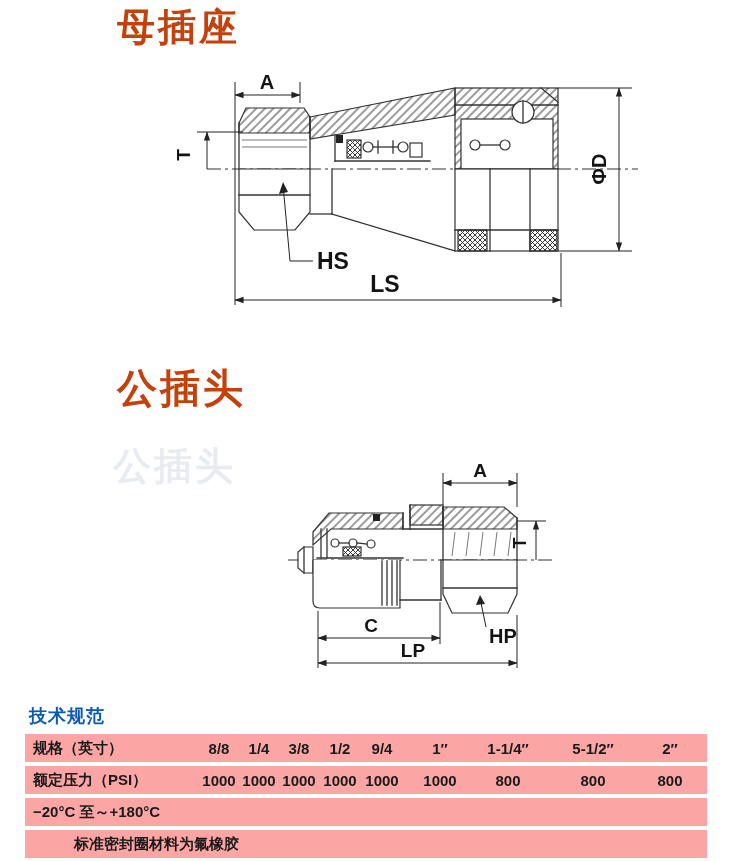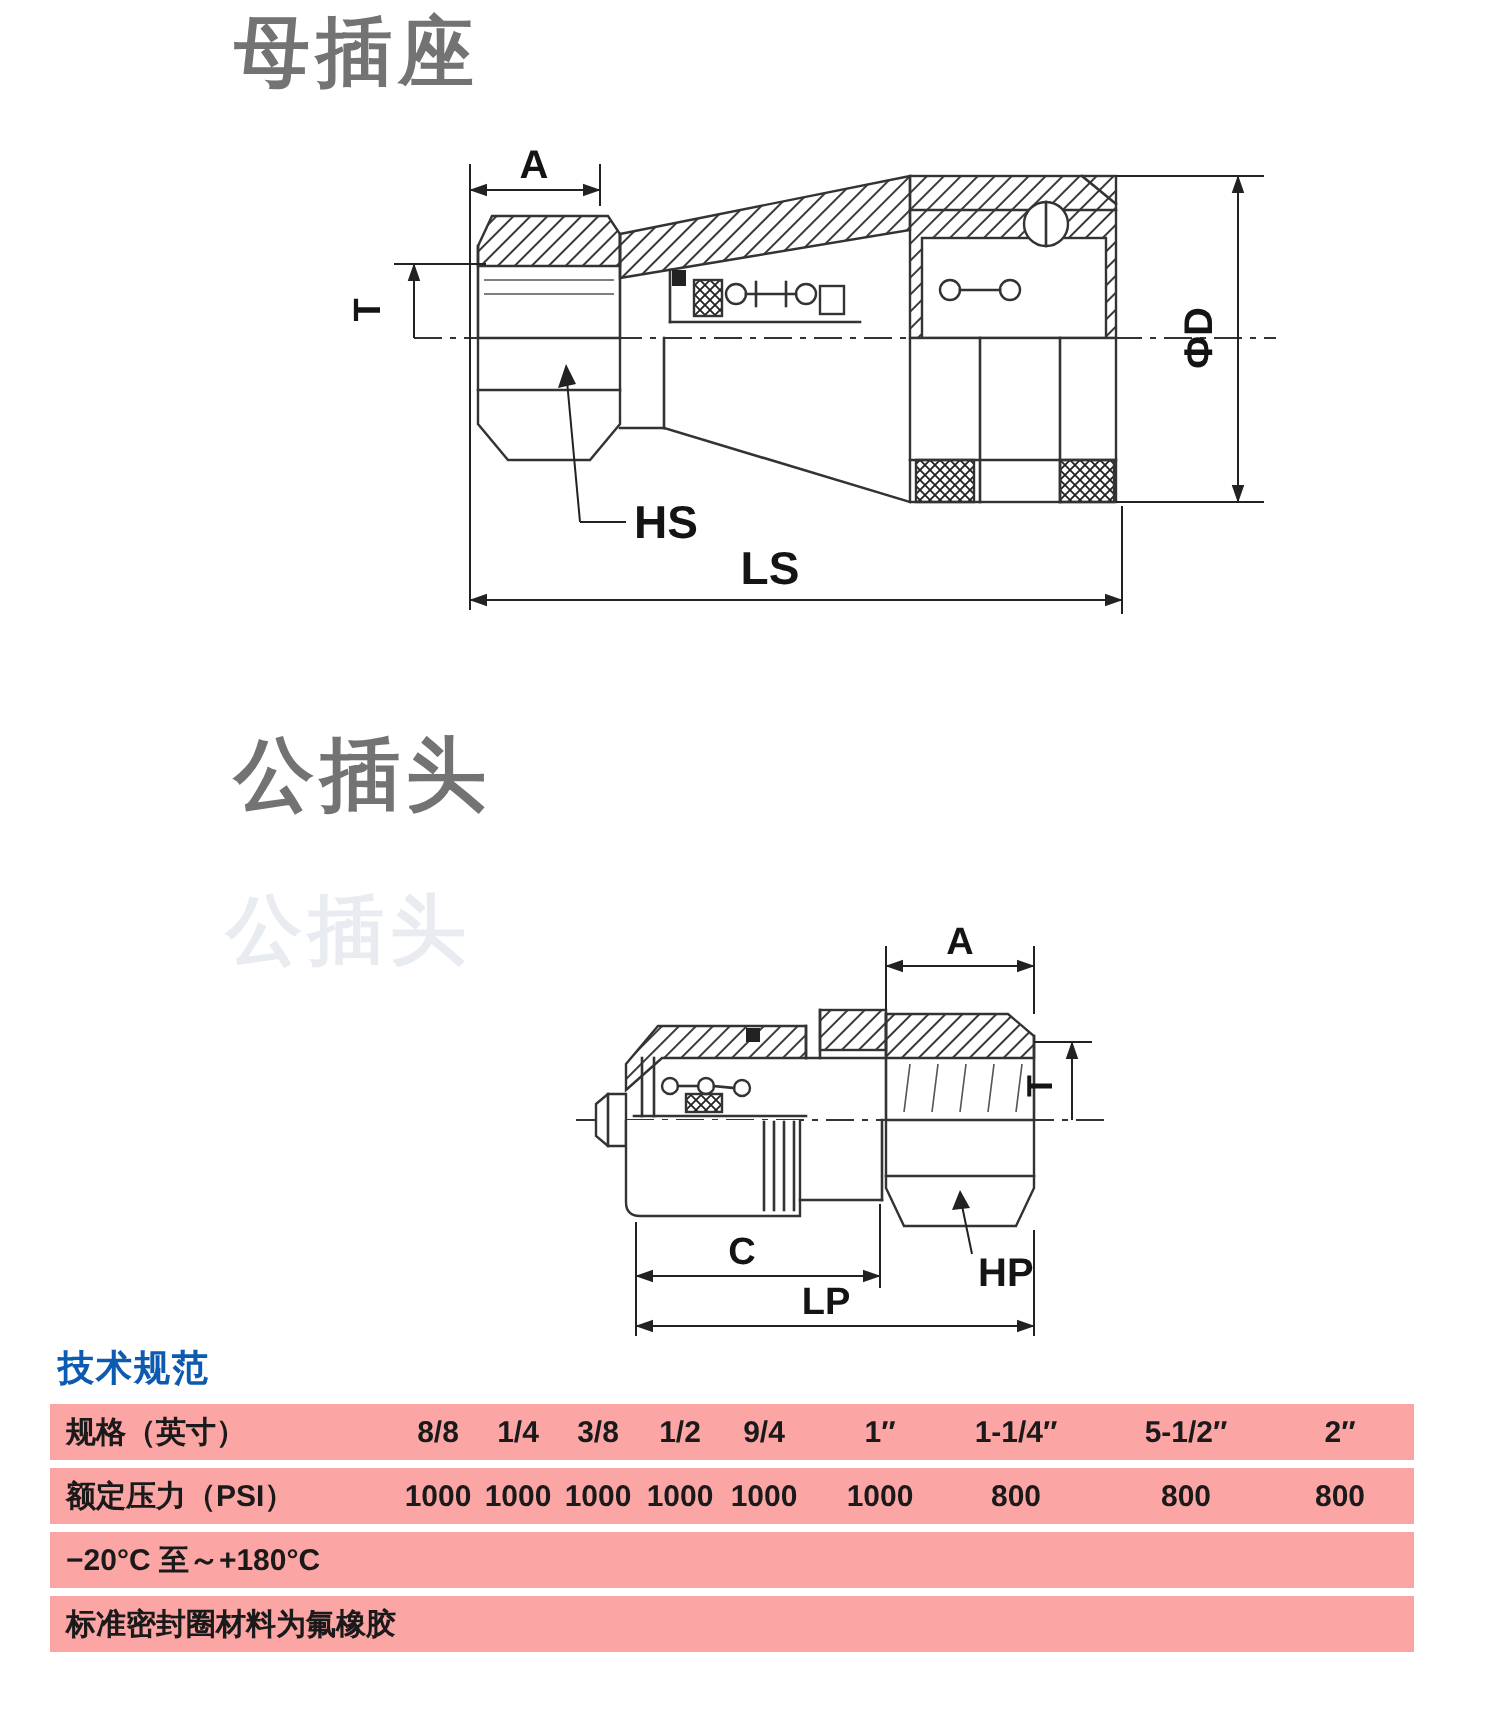--- a/index.html
+++ b/index.html
@@ -4,47 +4,47 @@
 <style>
   html,body{margin:0;padding:0;background:#e8e8e8;}
   .page{
     position:relative;width:750px;height:861px;margin:0 auto;
     background:#ffffff;overflow:hidden;
     font-family:"Liberation Sans","DejaVu Sans",sans-serif;
     color:#1a1a1a;
   }
   .sec-title{
     position:absolute;margin:0;font-weight:bold;letter-spacing:3px;
-    color:#737373;font-size:38px;line-height:1;
+    color:#c2410c;font-size:38px;line-height:1;
   }
   .ghost-title{
     position:absolute;font-weight:bold;font-size:38px;letter-spacing:3px;
     color:#aebdd0;opacity:.28;line-height:1;
   }
   svg{position:absolute;overflow:visible;}
   svg .ln{stroke:#333;stroke-width:1.3;fill:none;stroke-linecap:square;}
   svg .thin{stroke:#555;stroke-width:.8;fill:none;}
   svg .cl{stroke:#333;stroke-width:1;fill:none;stroke-dasharray:14 4 3 4;}
   svg .dimln{stroke:#222;stroke-width:1;fill:none;}
   svg .wh{fill:#ffffff;stroke:#333;stroke-width:1.2;}
   svg .hatchfill{stroke:#333;stroke-width:1.2;}
   svg text.dim{font-family:"Liberation Sans","DejaVu Sans",sans-serif;font-weight:bold;fill:#141414;}
   
-  .spec{position:absolute;left:25px;top:672px;width:682px;}
+  .spec{position:absolute;left:25px;top:704px;width:682px;}
   .spec-heading{
     margin:0 0 6px 4px;font-size:18px;font-weight:bold;color:#0d5bb0;letter-spacing:1px;
   }
   .spec-row{
     background:#fca5a5;margin-bottom:4px;height:28px;
     display:flex;align-items:center;
     font-size:15px;font-weight:600;padding-left:8px;box-sizing:border-box;
   }
   .spec-label{flex:0 0 auto;width:166px;}
   .spec-label.wide{width:300px;}
-  .spec-label.full{width:auto;}
+  .spec-label.full{width:auto;margin-left:41px;}
   .spec-val{flex:0 0 auto;text-align:center;}
   .c1{width:40px}.c2{width:40px}.c3{width:40px}.c4{width:42px}.c5{width:42px}
   .c6{width:74px}.c7{width:62px}.c8{width:108px}.c9{width:46px}
 </style>
 </head>
 <body>
 
 <div class="page">
 
   <h1 class="sec-title" style="left:117px;top:8px;">母插座</h1>

